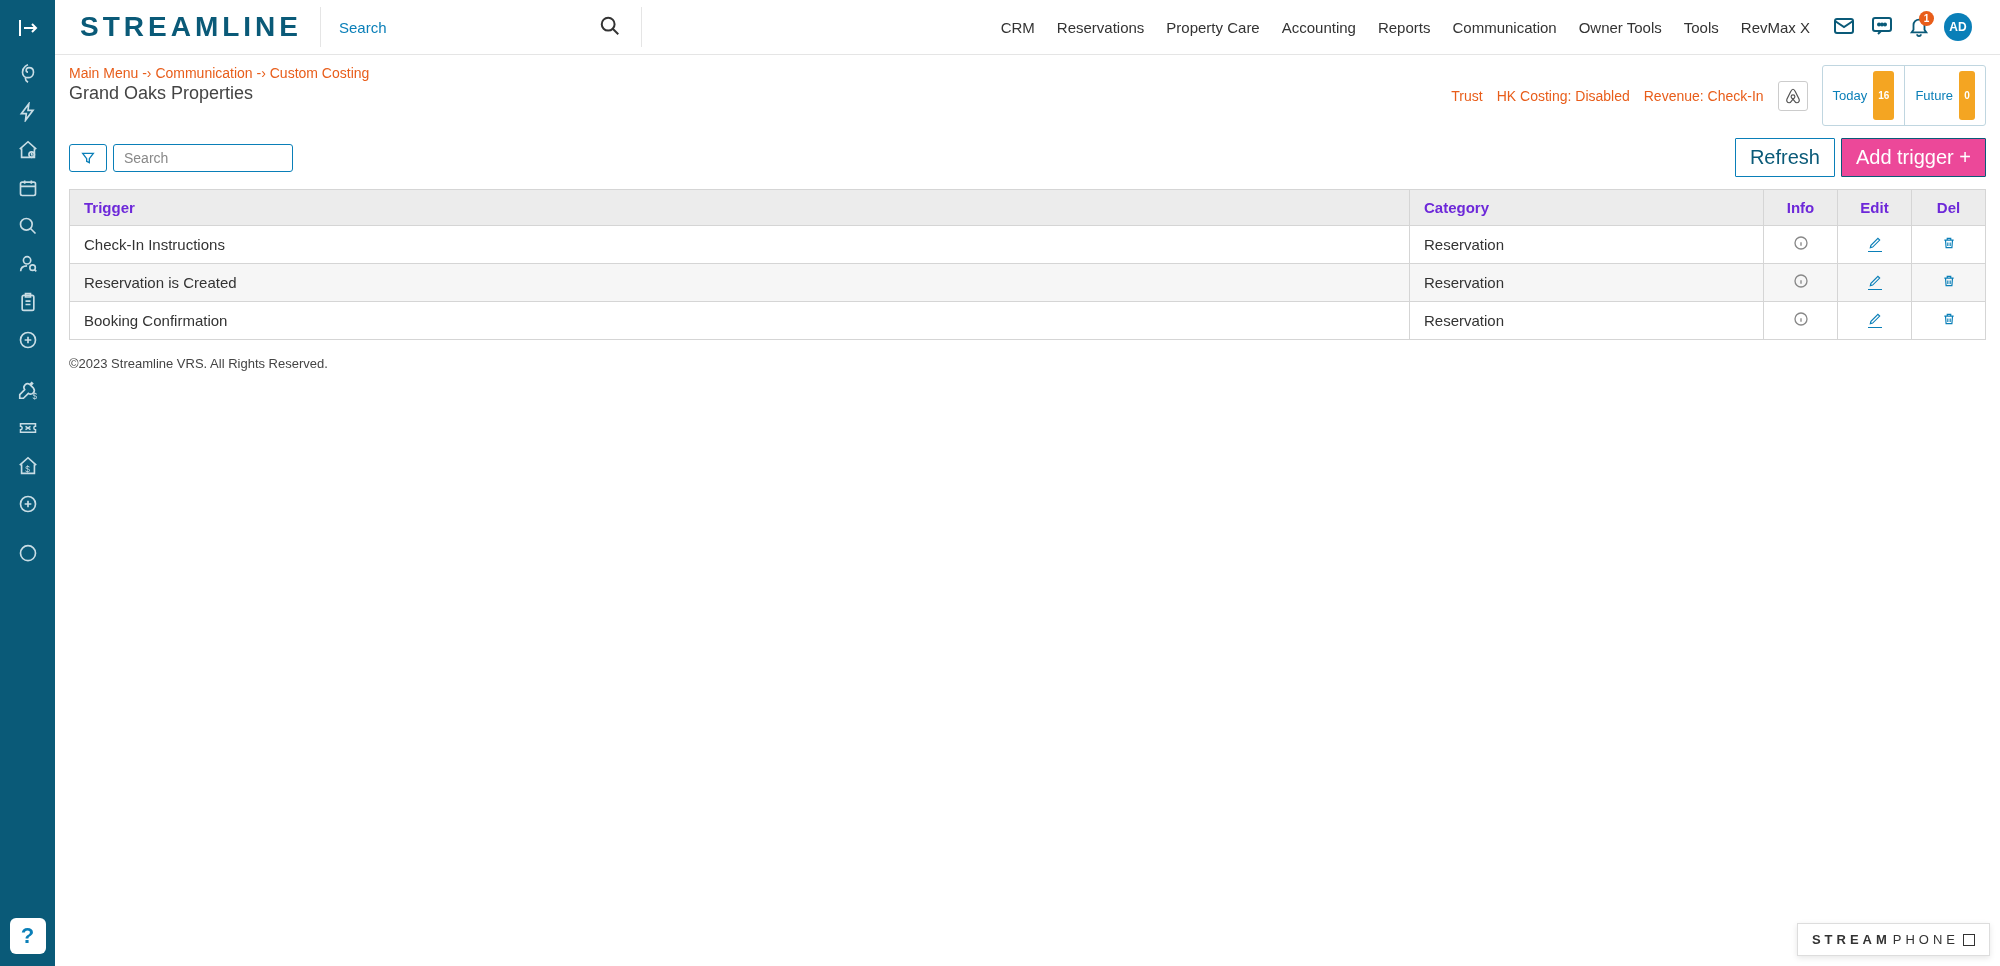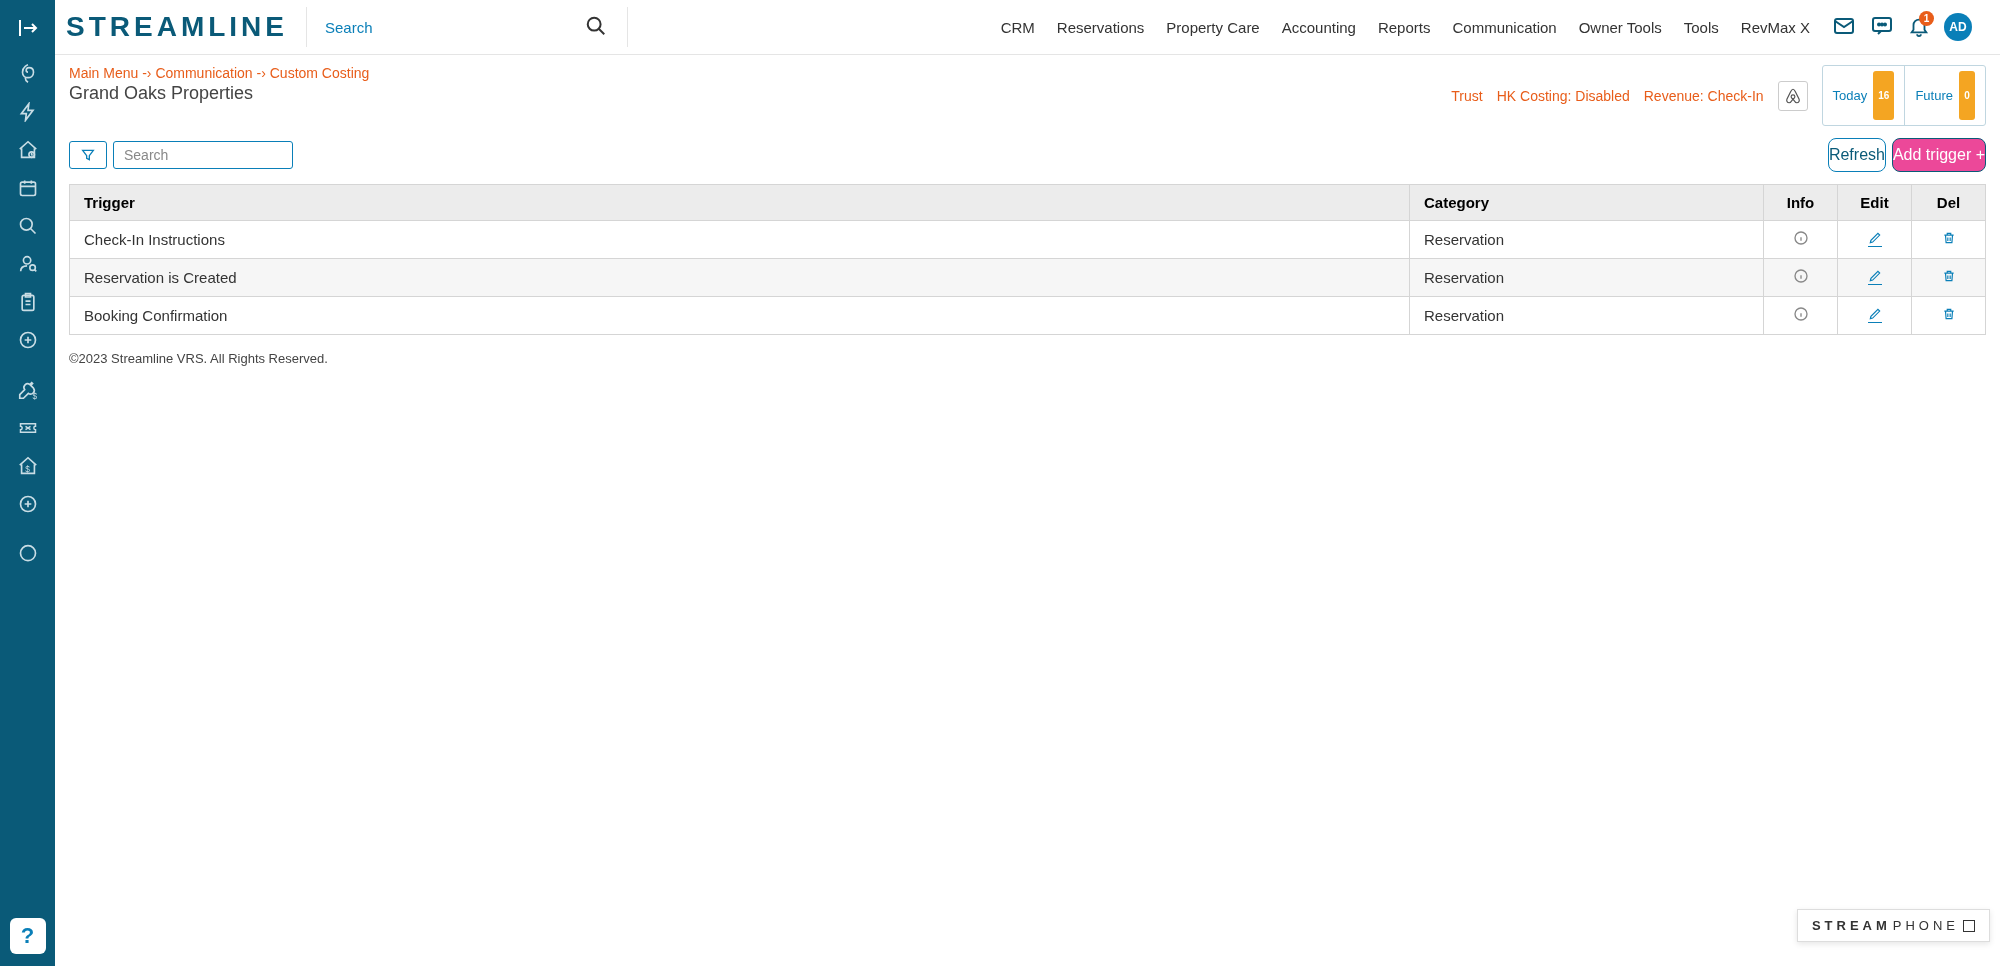--- a/index.html
+++ b/index.html
@@ -11,21 +11,21 @@
     .sidebar { width: 55px; background: #0a5a78; display: flex; flex-direction: column; align-items: center; padding-top: 0; position: relative; flex-shrink: 0; }
     .sidebar-top-icon { width: 55px; height: 55px; display: flex; align-items: center; justify-content: center; color: #fff; cursor: pointer; }
     .sidebar-icon { width: 55px; height: 38px; display: flex; align-items: center; justify-content: center; color: #c9dde5; cursor: pointer; }
     .sidebar-bottom { position: absolute; bottom: 12px; left: 50%; transform: translateX(-50%); }
     .help-btn { width: 36px; height: 36px; background: #fff; border-radius: 6px; display: flex; align-items: center; justify-content: center; color: #0a7fb8; font-size: 22px; font-weight: 700; cursor: pointer; }
     
     
     .main { flex: 1; display: flex; flex-direction: column; min-width: 0; }
     
     
-    .header { height: 55px; display: flex; align-items: center; border-bottom: 1px solid #e5e5e5; padding: 0 12px 0 11px; }
+    .header { height: 55px; display: flex; align-items: center; border-bottom: 1px solid #e5e5e5; padding: 0 12px 0 25px; }
     .logo { font-family: Arial, sans-serif; font-size: 28px; font-weight: 700; letter-spacing: 4px; color: #0a5a78; padding-right: 18px; }
     .header-divider { width: 1px; height: 40px; background: #e5e5e5; }
     .header-search { flex: 0 0 auto; display: flex; align-items: center; padding: 0 18px; width: 320px; position: relative; }
     .header-search input { border: none; outline: none; font-size: 15px; color: #0a7fb8; width: 100%; }
     .header-search input::placeholder { color: #0a7fb8; }
     .header-search-icon { position: absolute; right: 20px; color: #333; cursor: pointer; }
     .nav { display: flex; align-items: center; gap: 22px; margin-left: auto; padding-right: 16px; white-space: nowrap; }
     .nav-item { color: #333; font-size: 15px; cursor: pointer; }
     .header-right-icons { display: flex; align-items: center; gap: 14px; }
     .header-icon { color: #0a5a78; cursor: pointer; position: relative; }
@@ -48,43 +48,43 @@
     .status-pill-label { color: #0a7fb8; }
     .status-pill-count { background: #f4a522; color: #fff; font-size: 10px; font-weight: 700; border-radius: 3px; padding: 19px 5px; min-width: 16px; text-align: center; }
     
     
     .toolbar { padding: 6px 14px 12px 14px; display: flex; align-items: center; justify-content: space-between; }
     .toolbar-left { display: flex; align-items: center; gap: 6px; }
     .filter-btn { width: 38px; height: 28px; border: 1px solid #0a7fb8; border-radius: 3px; display: flex; align-items: center; justify-content: center; color: #0a7fb8; cursor: pointer; background: #fff; }
     .table-search { width: 180px; height: 28px; border: 1px solid #0a7fb8; border-radius: 3px; padding: 0 10px; font-size: 14px; outline: none; }
     .table-search::placeholder { color: #888; }
     .toolbar-right { display: flex; align-items: center; gap: 6px; }
-    .btn { padding: 7px 0; font-size: 16px; border-radius: 8px; cursor: pointer; border: 1px solid; }
+    .btn { padding: 7px 14px; font-size: 20px; border-radius: 1px; cursor: pointer; border: 1px solid; }
     .btn-refresh { background: #fff; border-color: #0a7fb8; color: #0a5a78; }
     .btn-add { background: #ec4899; border-color: #0a5a78; color: #fff; }
     
     
     .table-wrap { padding: 0 14px; }
     table { width: 100%; border-collapse: collapse; }
     th, td { border: 1px solid #d5d5d5; padding: 9px 14px; text-align: left; font-size: 15px; }
-    th { background: #ececec; font-weight: 700; color: #000000; }
+    th { background: #ececec; font-weight: 700; color: #6d28d9; }
     td { color: #333; }
     tbody tr:nth-child(even) td { background: #f6f6f6; }
     .col-info, .col-edit, .col-del { width: 74px; text-align: center; }
     .col-cat { width: 354px; }
     .action-icon { color: #888; cursor: pointer; display: inline-flex; }
     .edit-icon { color: #0a7fb8; border-bottom: 1px solid #0a7fb8; cursor: pointer; display: inline-flex; padding-bottom: 1px; }
     .del-icon { color: #0a7fb8; cursor: pointer; display: inline-flex; }
     .info-active { color: #0a7fb8; }
     
     
     .footer { padding: 16px 14px; font-size: 13px; color: #444; }
     
     
-    .streamphone { position: fixed; bottom: 24px; right: 10px; border: 1px solid #ddd; background: #fff; padding: 8px 14px; font-size: 13px; letter-spacing: 4px; color: #333; display: flex; align-items: center; gap: 2px; box-shadow: 0 2px 6px rgba(0,0,0,0.1); }
+    .streamphone { position: fixed; bottom: 10px; right: 10px; border: 1px solid #ddd; background: #fff; padding: 8px 14px; font-size: 13px; letter-spacing: 4px; color: #333; display: flex; align-items: center; gap: 2px; box-shadow: 0 2px 6px rgba(0,0,0,0.1); }
     .streamphone .bold { font-weight: 700; }
     .streamphone .box { width: 12px; height: 12px; border: 1.5px solid #333; margin-left: 2px; }
   </style>
 </head>
 <body>
 
 <div class="app">
   <div class="sidebar">
     <div class="sidebar-top-icon">
       <svg width="24" height="24" viewBox="0 0 24 24" fill="none" stroke="currentColor" stroke-width="2">

